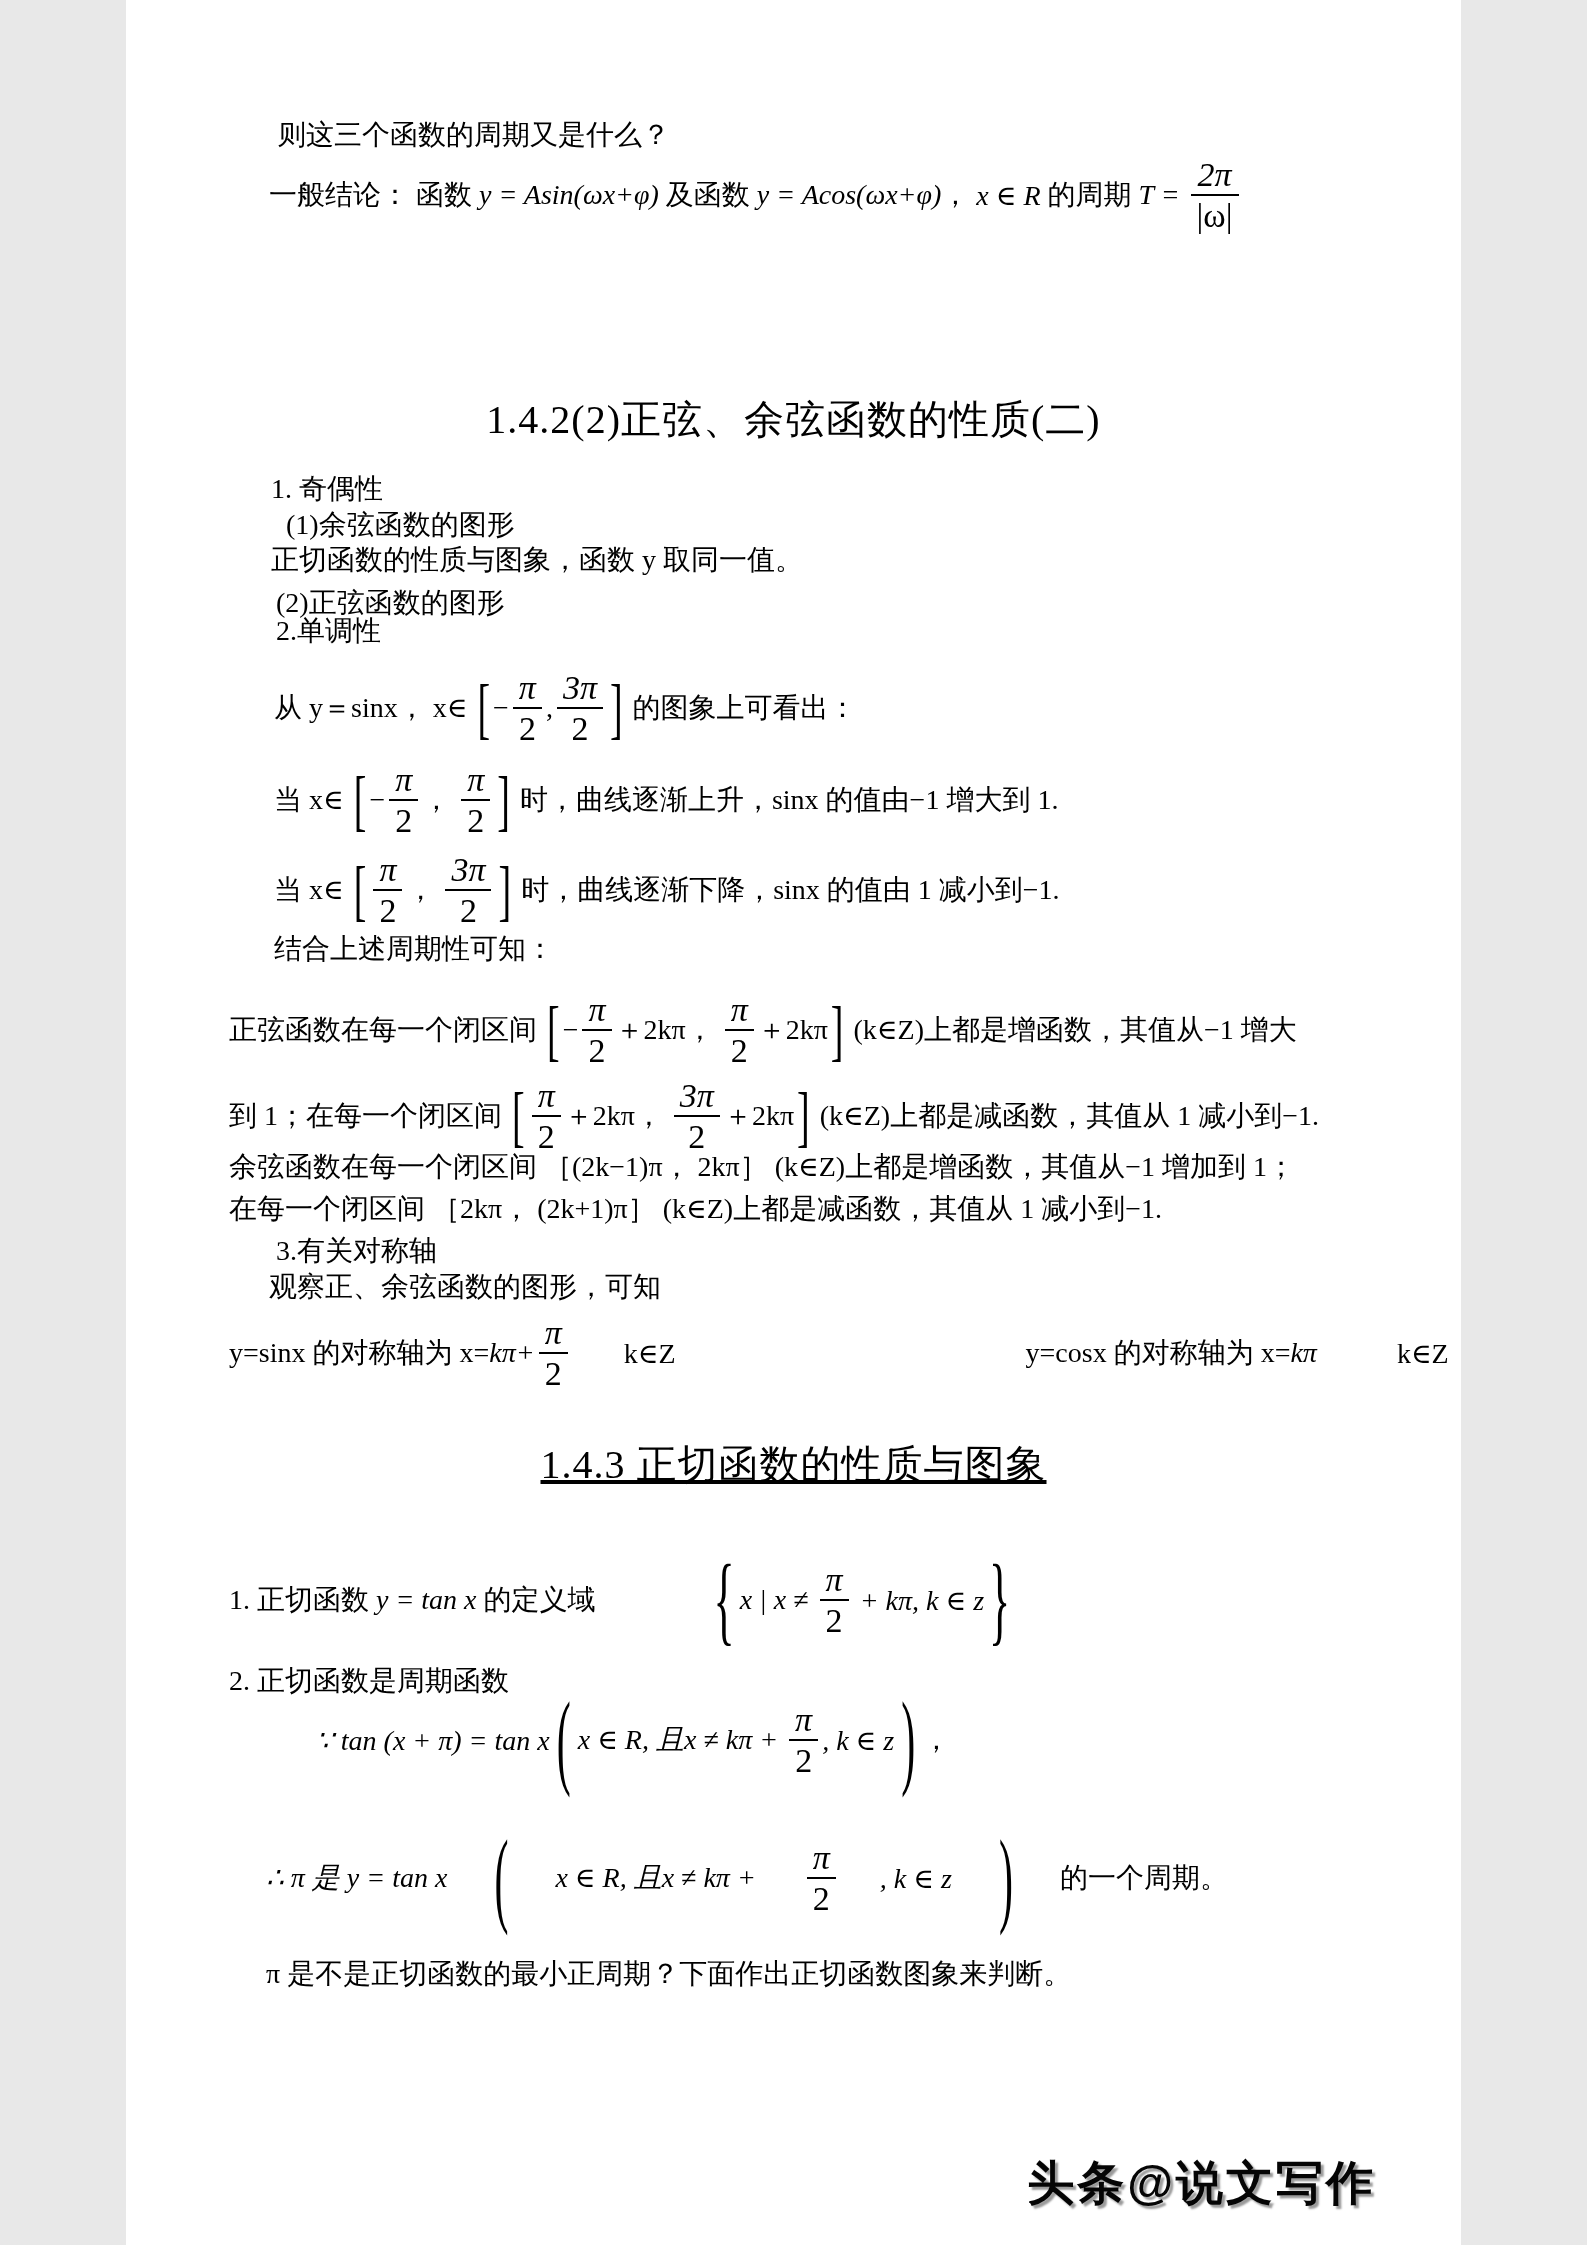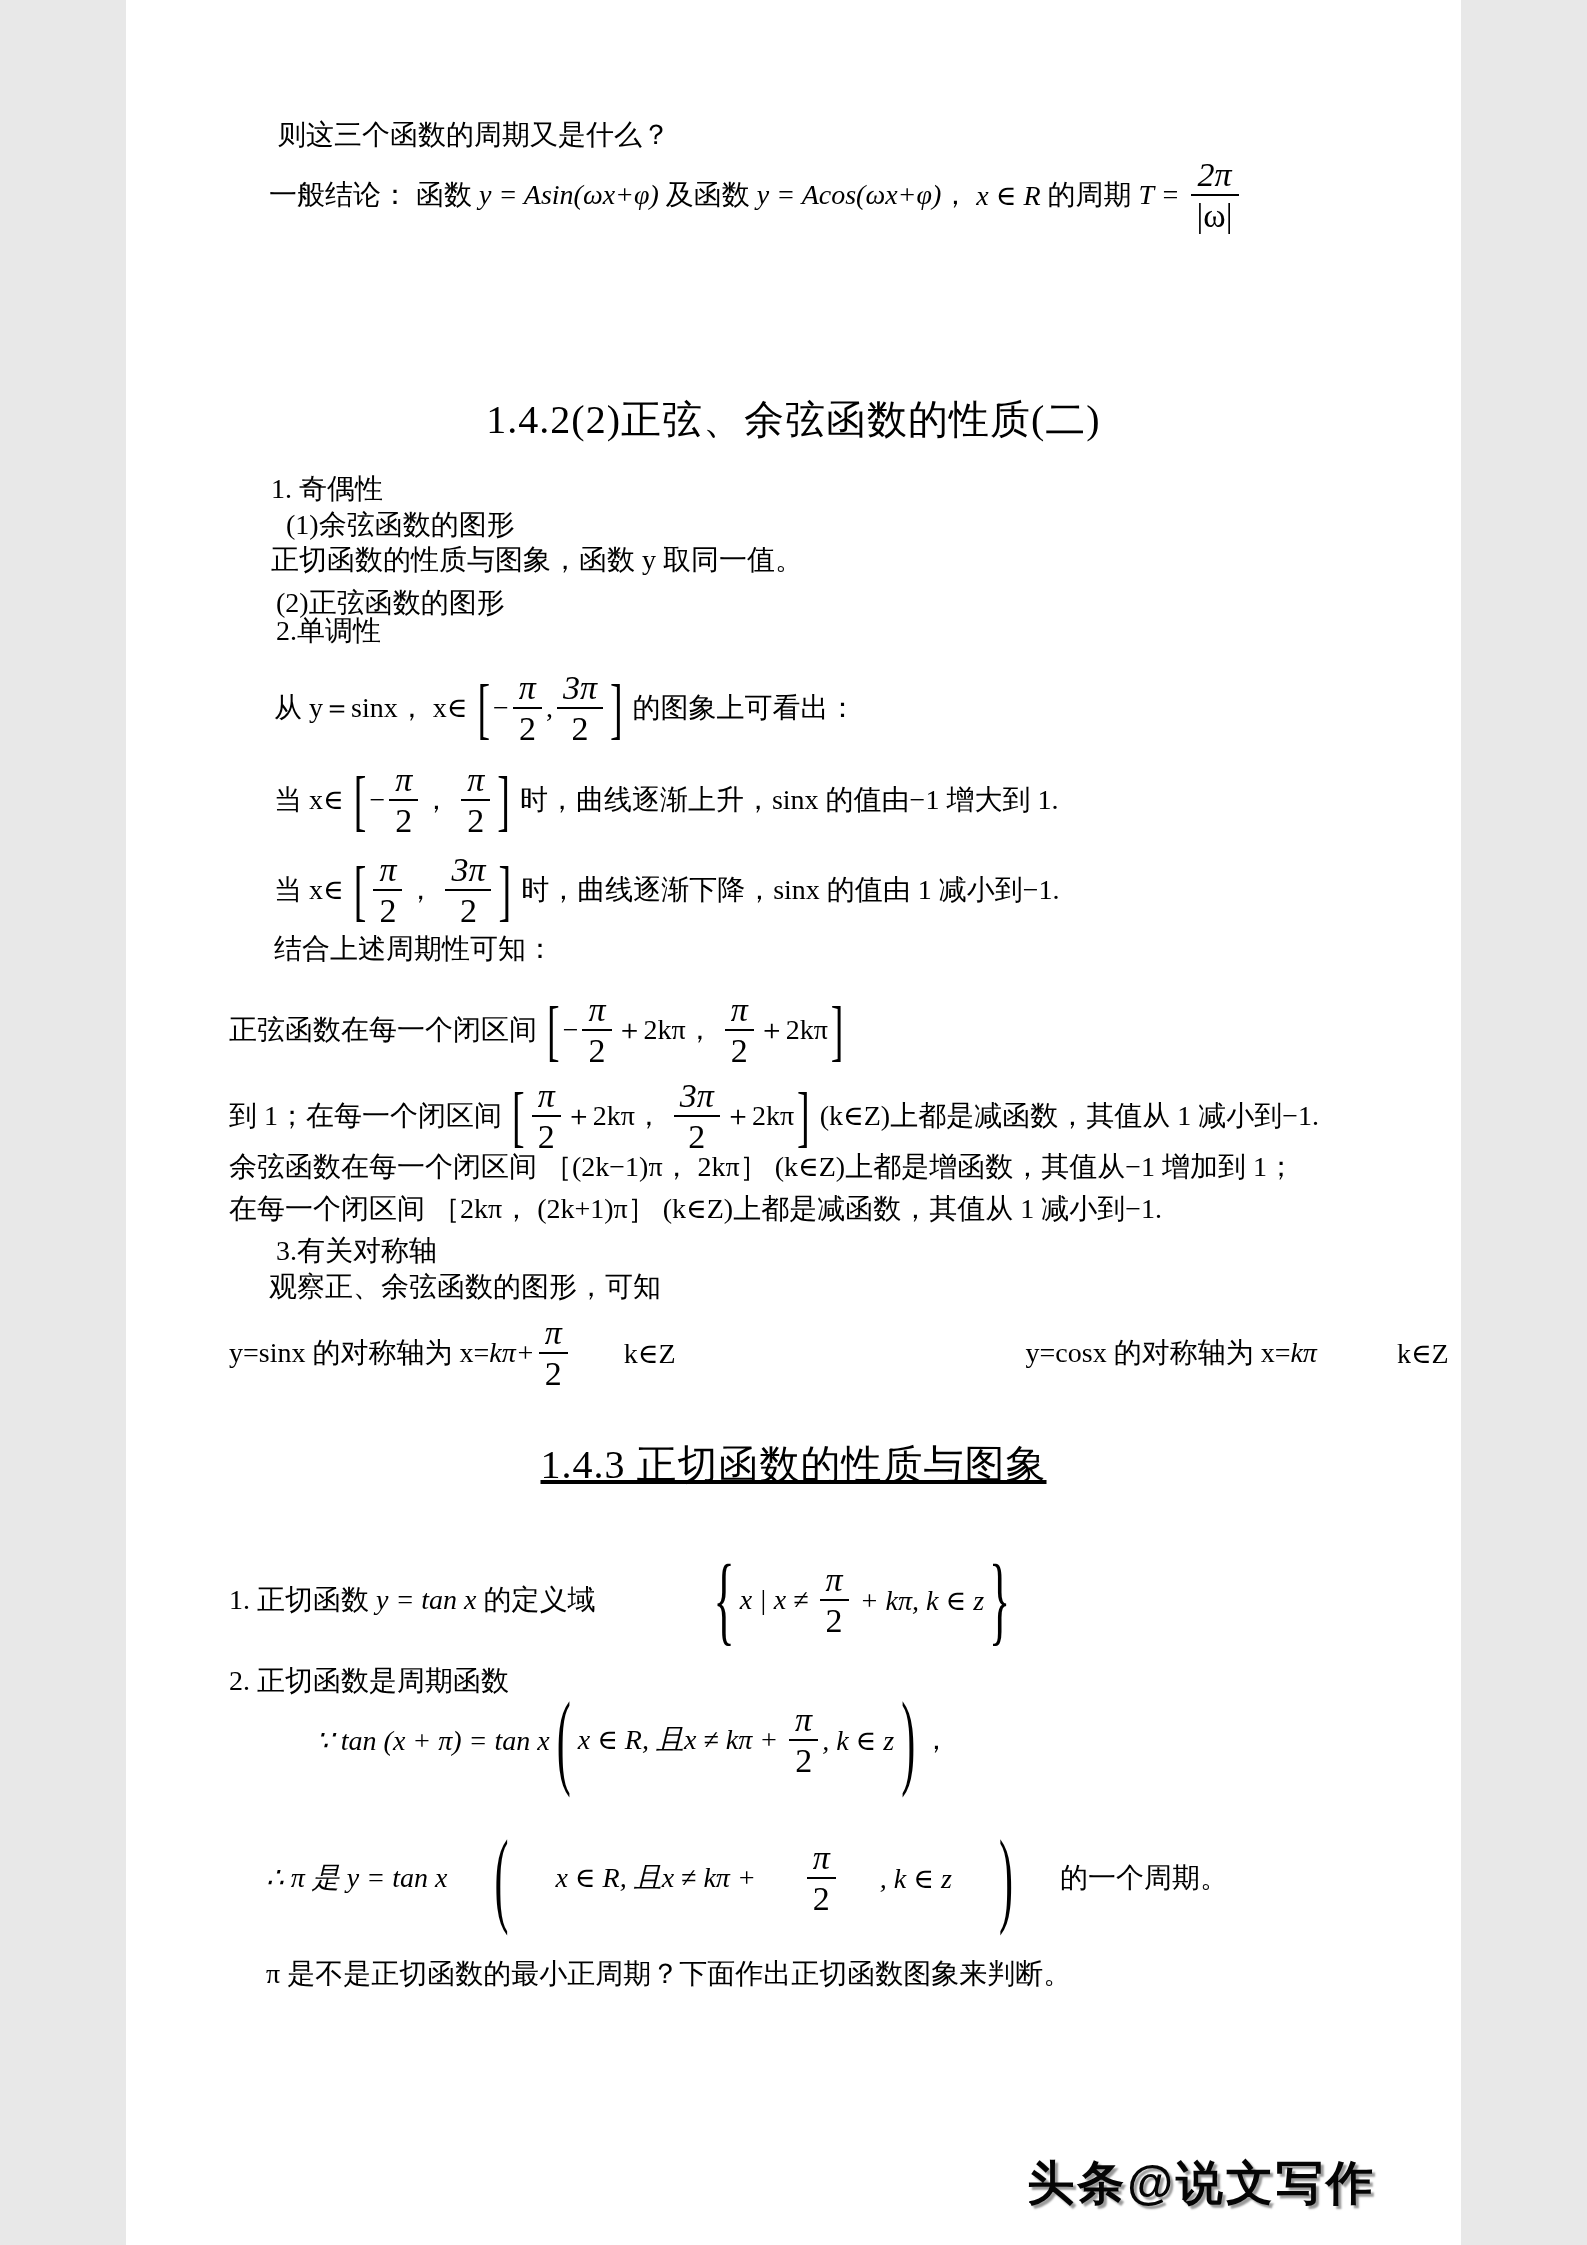--- a/index.html
+++ b/index.html
@@ -153,20 +153,21 @@
       <span class="num">π</span>
       <span class="den">2</span>
     </span>
     <span class="t">＋2kπ， </span>
     <span class="frac">
       <span class="num">π</span>
       <span class="den">2</span>
     </span>
     <span class="t">＋2kπ</span>
     <span class="bigbr">]</span>
+    <span class="t"> (k∈Z)上都是增函数，其值从−1 增大</span>
   </div>
 
   <div class="abs mline" style="left:103px; top:1076px;">
     <span class="t">到 1；在每一个闭区间 </span>
     <span class="bigbr">[</span>
     <span class="frac">
       <span class="num">π</span>
       <span class="den">2</span>
     </span>
     <span class="t">＋2kπ， </span>

